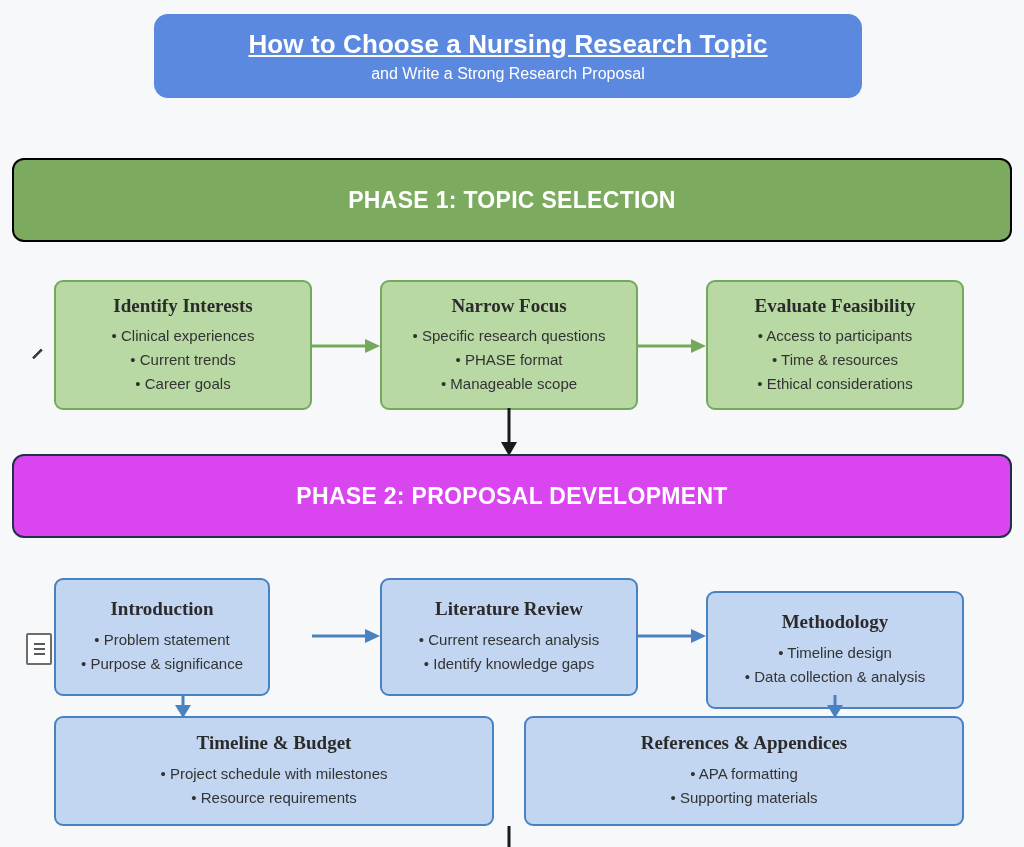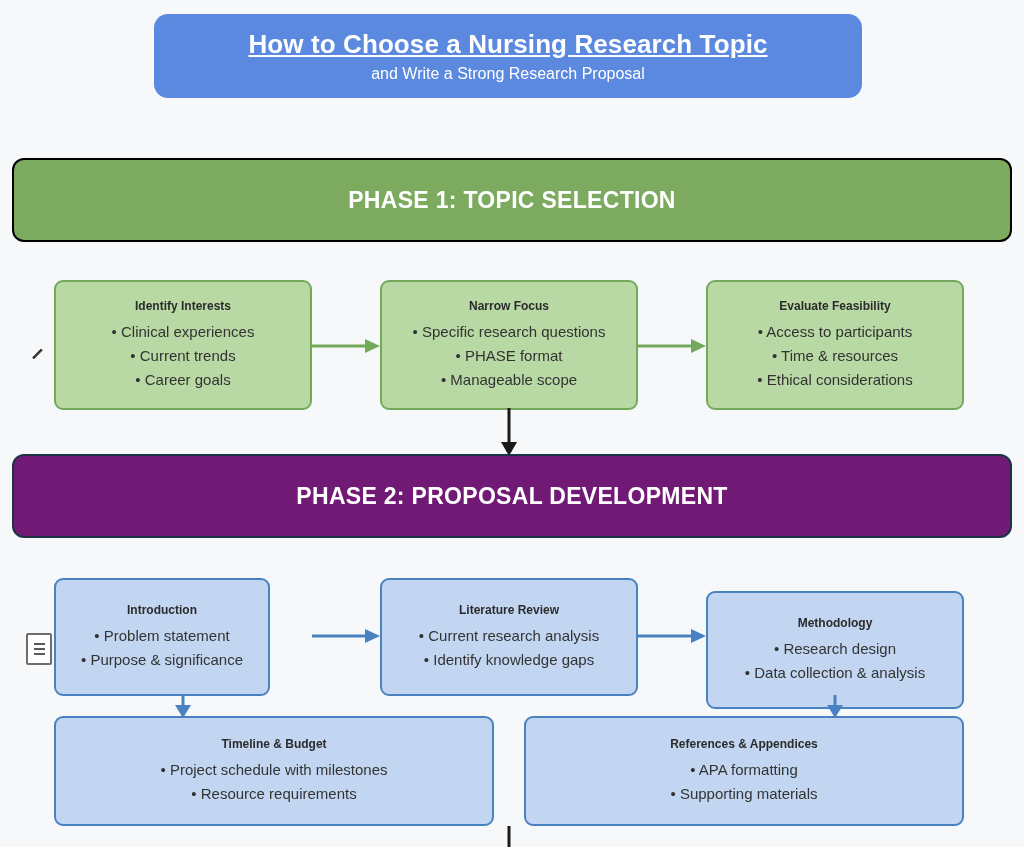--- a/index.html
+++ b/index.html
@@ -70,42 +70,43 @@
   }
   .phase-1 {
     top: 158px;
     height: 84px;
     background: #7cab5f;
     border: 2px solid #000000;
   }
   .phase-2 {
     top: 454px;
     height: 84px;
-    background: #701a75;
+    background: #d946ef;
     border: 2px solid #1f3245;
   }
 
   
   .node {
     position: absolute;
     box-sizing: border-box;
     border-radius: 9px;
     display: flex;
     flex-direction: column;
     align-items: center;
     justify-content: center;
     text-align: center;
     padding: 6px 8px;
   }
   .node .node-title {
-    font-size: 12px;
+    font-size: 19px;
     font-weight: bold;
     color: #2b2b2b;
     margin-bottom: 7px;
     line-height: 1.2;
+    font-family: Liberation Serif, serif;
   }
   .node .node-item {
     font-size: 15px;
     color: #333333;
     line-height: 1.58;
     white-space: nowrap;
   }
 
   .node.green {
     background: #b8d8a4;
@@ -234,21 +235,21 @@
   </div>
 
   <div class="node blue" id="node-lit">
     <div class="node-title">Literature Review</div>
     <div class="node-item">• Current research analysis</div>
     <div class="node-item">• Identify knowledge gaps</div>
   </div>
 
   <div class="node blue" id="node-method">
     <div class="node-title">Methodology</div>
-    <div class="node-item">• Research design</div>
+    <div class="node-item">• Timeline design</div>
     <div class="node-item">• Data collection &amp; analysis</div>
   </div>
 
   <div class="node blue" id="node-references">
     <div class="node-title">References &amp; Appendices</div>
     <div class="node-item">• APA formatting</div>
     <div class="node-item">• Supporting materials</div>
   </div>
 
   <div class="node blue" id="node-timeline">

